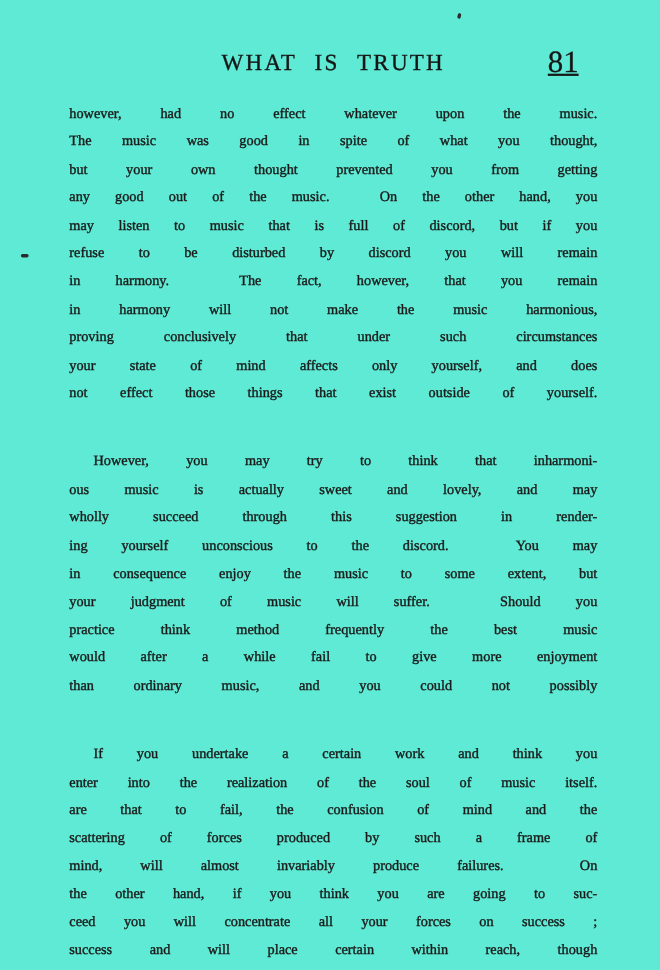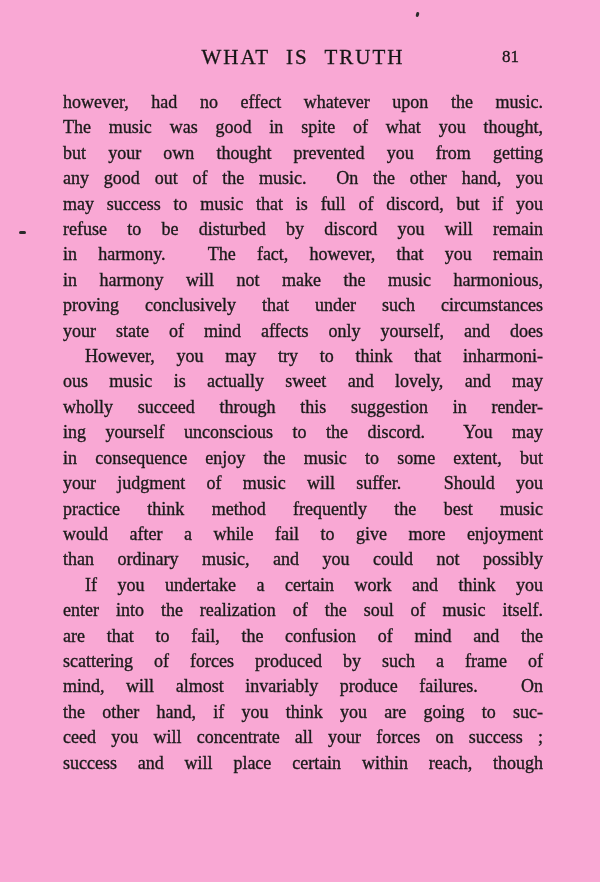--- a/index.html
+++ b/index.html
@@ -11,21 +11,21 @@
     height: 882px;
     background: #fdfdfc;
     overflow: hidden;
     position: relative;
     font-family: "Liberation Serif", "DejaVu Serif", serif;
     color: #1a1a1a;
   }
   .page {
     position: absolute;
     inset: 0;
-    background: #f9a8d4;
+    background: #5eead4;
   }
   .running-head {
     position: absolute;
     top: 44px;
     left: 63px;
     width: 480px;
     height: 26px;
     line-height: 26px;
   }
   .head-title {
@@ -33,43 +33,45 @@
     text-align: center;
     font-size: 21px;
     letter-spacing: 2px;
     word-spacing: 9px;
     color: #161616;
     -webkit-text-stroke: 0.3px #161616;
   }
   .page-num {
     position: absolute;
     top: 0;
-    right: 24px;
-    font-size: 17px;
+    right: 17px;
+    font-size: 28px;
     color: #161616;
+    text-decoration: underline;
     -webkit-text-stroke: 0.3px #161616;
   }
   .body-text {
     position: absolute;
     top: 90px;
     left: 63px;
     width: 480px;
   }
   .line {
-    font-size: 18px;
+    font-size: 13px;
     line-height: 25.4px;
     text-align: justify;
     text-align-last: justify;
     -moz-text-align-last: justify;
     color: #1a1a1a;
     -webkit-text-stroke: 0.35px #1c1c1c;
     word-spacing: 1px;
   }
   .line.indent {
     text-indent: 22px;
+    margin-top: 37px;
   }
   .speck {
     position: absolute;
     background: #2b2b2b;
   }
   .speck-top {
     left: 416px;
     top: 12px;
     width: 3px;
     height: 5px;
@@ -95,26 +97,27 @@
   <header class="running-head">
     <span class="head-title">WHAT IS TRUTH</span>
     <span class="page-num">81</span>
   </header>
 
   <main class="body-text" id="body-text">
       <div class="line">however, had no effect whatever upon the music.</div>
       <div class="line">The music was good in spite of what you thought,</div>
       <div class="line">but your own thought prevented you from getting</div>
       <div class="line">any good out of the music.&nbsp; On the other hand, you</div>
-      <div class="line">may success to music that is full of discord, but if you</div>
+      <div class="line">may listen to music that is full of discord, but if you</div>
       <div class="line">refuse to be disturbed by discord you will remain</div>
       <div class="line">in harmony.&nbsp; The fact, however, that you remain</div>
       <div class="line">in harmony will not make the music harmonious,</div>
       <div class="line">proving conclusively that under such circumstances</div>
       <div class="line">your state of mind affects only yourself, and does</div>
+      <div class="line">not effect those things that exist outside of yourself.</div>
       <div class="line indent">However, you may try to think that inharmoni-</div>
       <div class="line">ous music is actually sweet and lovely, and may</div>
       <div class="line">wholly succeed through this suggestion in render-</div>
       <div class="line">ing yourself unconscious to the discord.&nbsp; You may</div>
       <div class="line">in consequence enjoy the music to some extent, but</div>
       <div class="line">your judgment of music will suffer.&nbsp; Should you</div>
       <div class="line">practice think method frequently the best music</div>
       <div class="line">would after a while fail to give more enjoyment</div>
       <div class="line">than ordinary music, and you could not possibly</div>
       <div class="line indent">If you undertake a certain work and think you</div>

